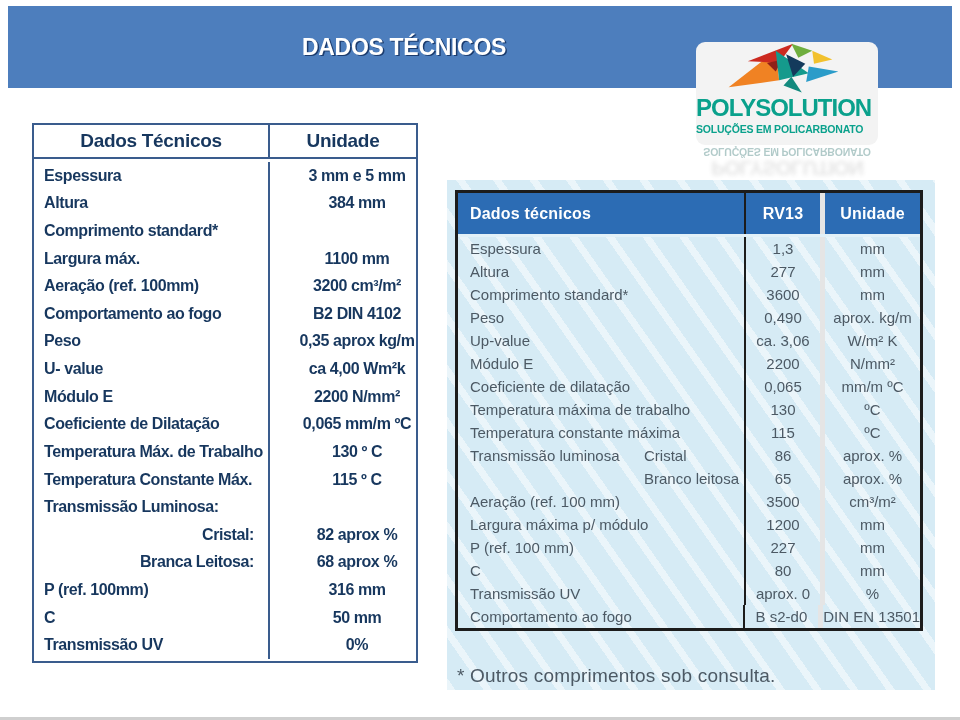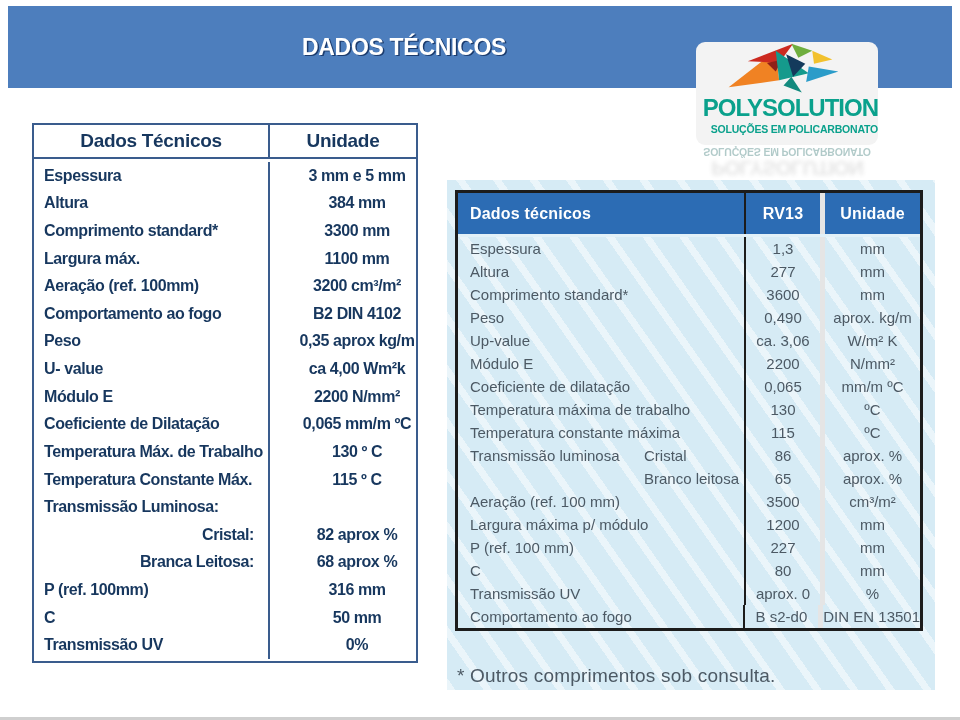--- a/index.html
+++ b/index.html
@@ -22,21 +22,21 @@
     position:absolute; left:0; top:50%; transform:translateY(-50%);
     width:792px; text-align:center; color:#ffffff; font-weight:bold;
     font-size:23px; letter-spacing:-0.3px;
     text-shadow:1.5px 1.5px 0 #1c3c6e;
   }
 
   
   .logo { position:absolute; left:696px; top:38px; width:182px; }
   .logo-card {
     position:relative; width:182px; height:103px; background:#f3f3f3;
-    border-radius:9px; text-align:right;
+    border-radius:9px; text-align:left;
   }
   .logo-card svg { display:block; margin:4px auto 0; }
   .logo-wordmark {
     color:var(--logo-teal,#0aa18c); font-size:24px; font-weight:bold;
     letter-spacing:-1px; line-height:1; margin-top:0;
   }
   .logo-tagline {
     color:var(--logo-teal,#0aa18c); font-size:10.5px; font-weight:bold;
     letter-spacing:-0.2px; margin-top:3px;
   }
@@ -149,21 +149,20 @@
           <div class="lt-value">3 mm e 5 mm</div>
         </div>
 
         <div class="lt-row">
           <div class="lt-label">Altura</div>
           <div class="lt-value">384 mm</div>
         </div>
 
         <div class="lt-row">
           <div class="lt-label">Comprimento standard*</div>
-          <div class="lt-value">3300 mm</div>
         </div>
 
         <div class="lt-row">
           <div class="lt-label">Largura máx.</div>
           <div class="lt-value">1100 mm</div>
         </div>
 
         <div class="lt-row">
           <div class="lt-label">Aeração (ref. 100mm)</div>
           <div class="lt-value">3200 cm³/m²</div>

